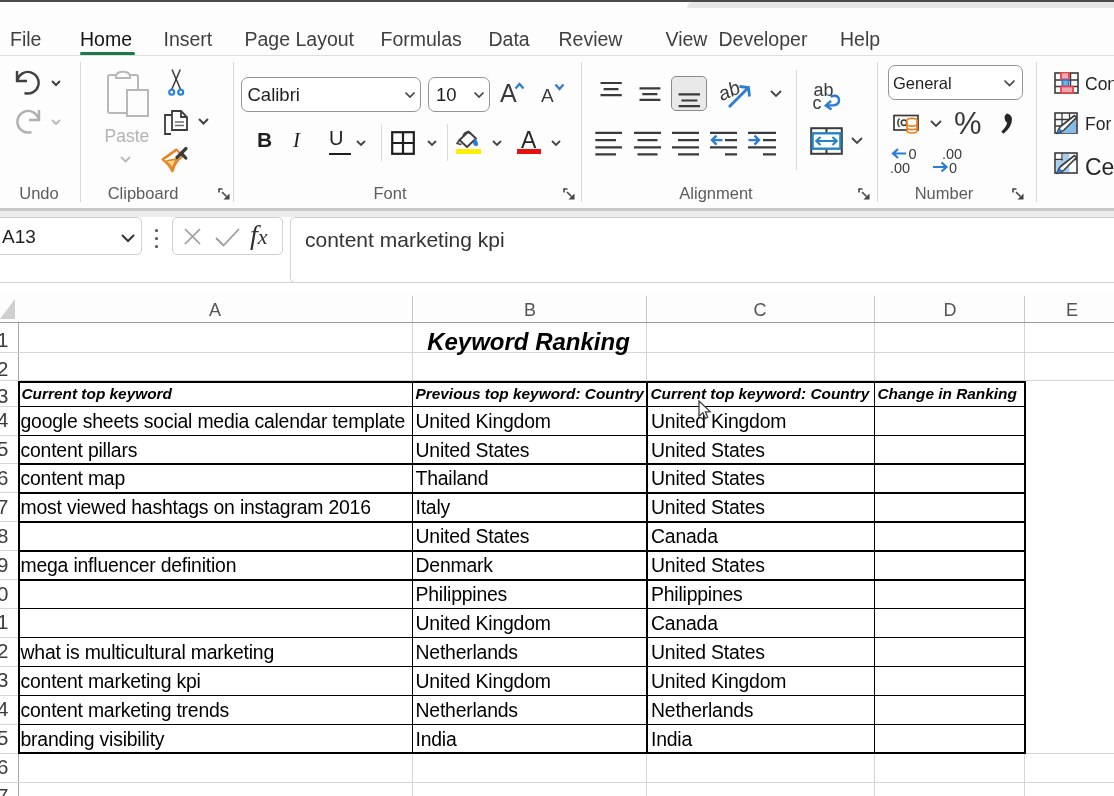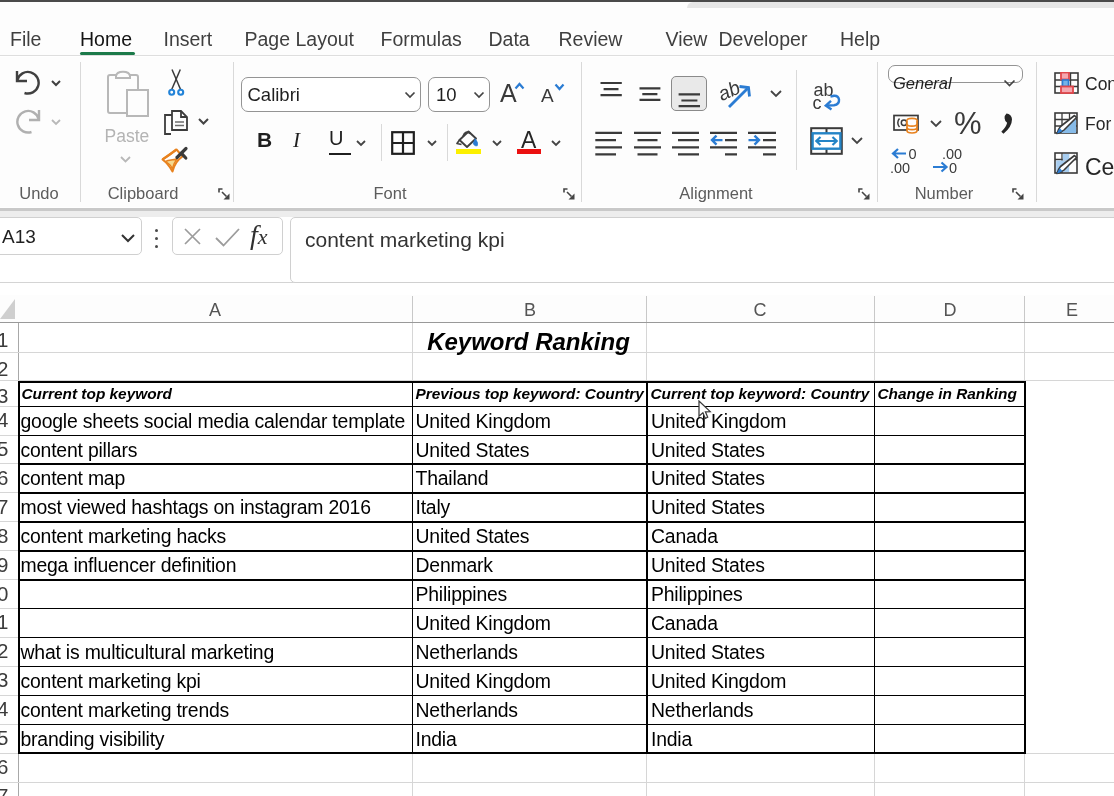--- a/index.html
+++ b/index.html
@@ -224,21 +224,21 @@
   </svg>
   <svg class="chev" style="left:850px;top:136px;" width="14" height="9" viewBox="0 0 14 9">
       <path d="M2 2 l5 5 L12 2" fill="none" stroke="#444" stroke-width="1.8"></path>
     </svg>
   <svg class="abs" style="left:858px;top:188px;" width="13" height="13" viewBox="0 0 13 13">
     <path d="M1 4.5 L1 1 L4.5 1" fill="none" stroke="#444" stroke-width="1.6"></path>
       <path d="M4 4 l4.5 4.5" stroke="#444" stroke-width="1.6"></path>
       <path d="M11.5 5.5 L11.5 11.5 L5.5 11.5 Z" fill="#444"></path>
   </svg>
 
-  <div class="combo" style="left:888px;top:65px;width:135px;height:18px;font-style:italic;">
+  <div class="combo" style="left:888px;top:65px;width:135px;height:35px;">
     <div class="ctext" style="top:8px;left:4px;font-size:16.5px;">General</div>
     <svg class="chev" style="right:6px;top:12.5px;" width="13" height="10" viewBox="0 0 13 10">
         <path d="M1.5 1.5 l5 5 L11.5 1.5" fill="none" stroke="#444" stroke-width="1.7"></path>
       </svg>
   </div>
 
   <svg class="abs" style="left:893px;top:113px;" width="28" height="22" viewBox="0 0 28 22">
     <rect x="1" y="2.5" width="24" height="14.5" fill="none" stroke="#3a3a3a" stroke-width="1.7"></rect>
     <path d="M6.5 5.5 Q4.8 7.2 4.8 9.7 Q4.8 12.2 6.5 14" fill="none" stroke="#3a3a3a" stroke-width="1.5"></path>
     <circle cx="11" cy="9.7" r="2.7" fill="none" stroke="#3a3a3a" stroke-width="1.5"></circle>
@@ -420,21 +420,20 @@
   <div class="cell" style="left:651px;top:438.5px;">United States</div>
 
   <div class="cell" style="left:20.5px;top:467.4px;">content map</div>
   <div class="cell" style="left:415.5px;top:467.4px;">Thailand</div>
   <div class="cell" style="left:651px;top:467.4px;">United States</div>
 
   <div class="cell" style="left:20.5px;top:496.3px;">most viewed hashtags on instagram 2016</div>
   <div class="cell" style="left:415.5px;top:496.3px;">Italy</div>
   <div class="cell" style="left:651px;top:496.3px;">United States</div>
 
-  <div class="cell" style="left:20.5px;top:525.2px;">content marketing hacks</div>
   <div class="cell" style="left:415.5px;top:525.2px;">United States</div>
   <div class="cell" style="left:651px;top:525.2px;">Canada</div>
 
   <div class="cell" style="left:20.5px;top:554.1px;">mega influencer definition</div>
   <div class="cell" style="left:415.5px;top:554.1px;">Denmark</div>
   <div class="cell" style="left:651px;top:554.1px;">United States</div>
 
   <div class="cell" style="left:415.5px;top:583.0px;">Philippines</div>
   <div class="cell" style="left:651px;top:583.0px;">Philippines</div>
 

